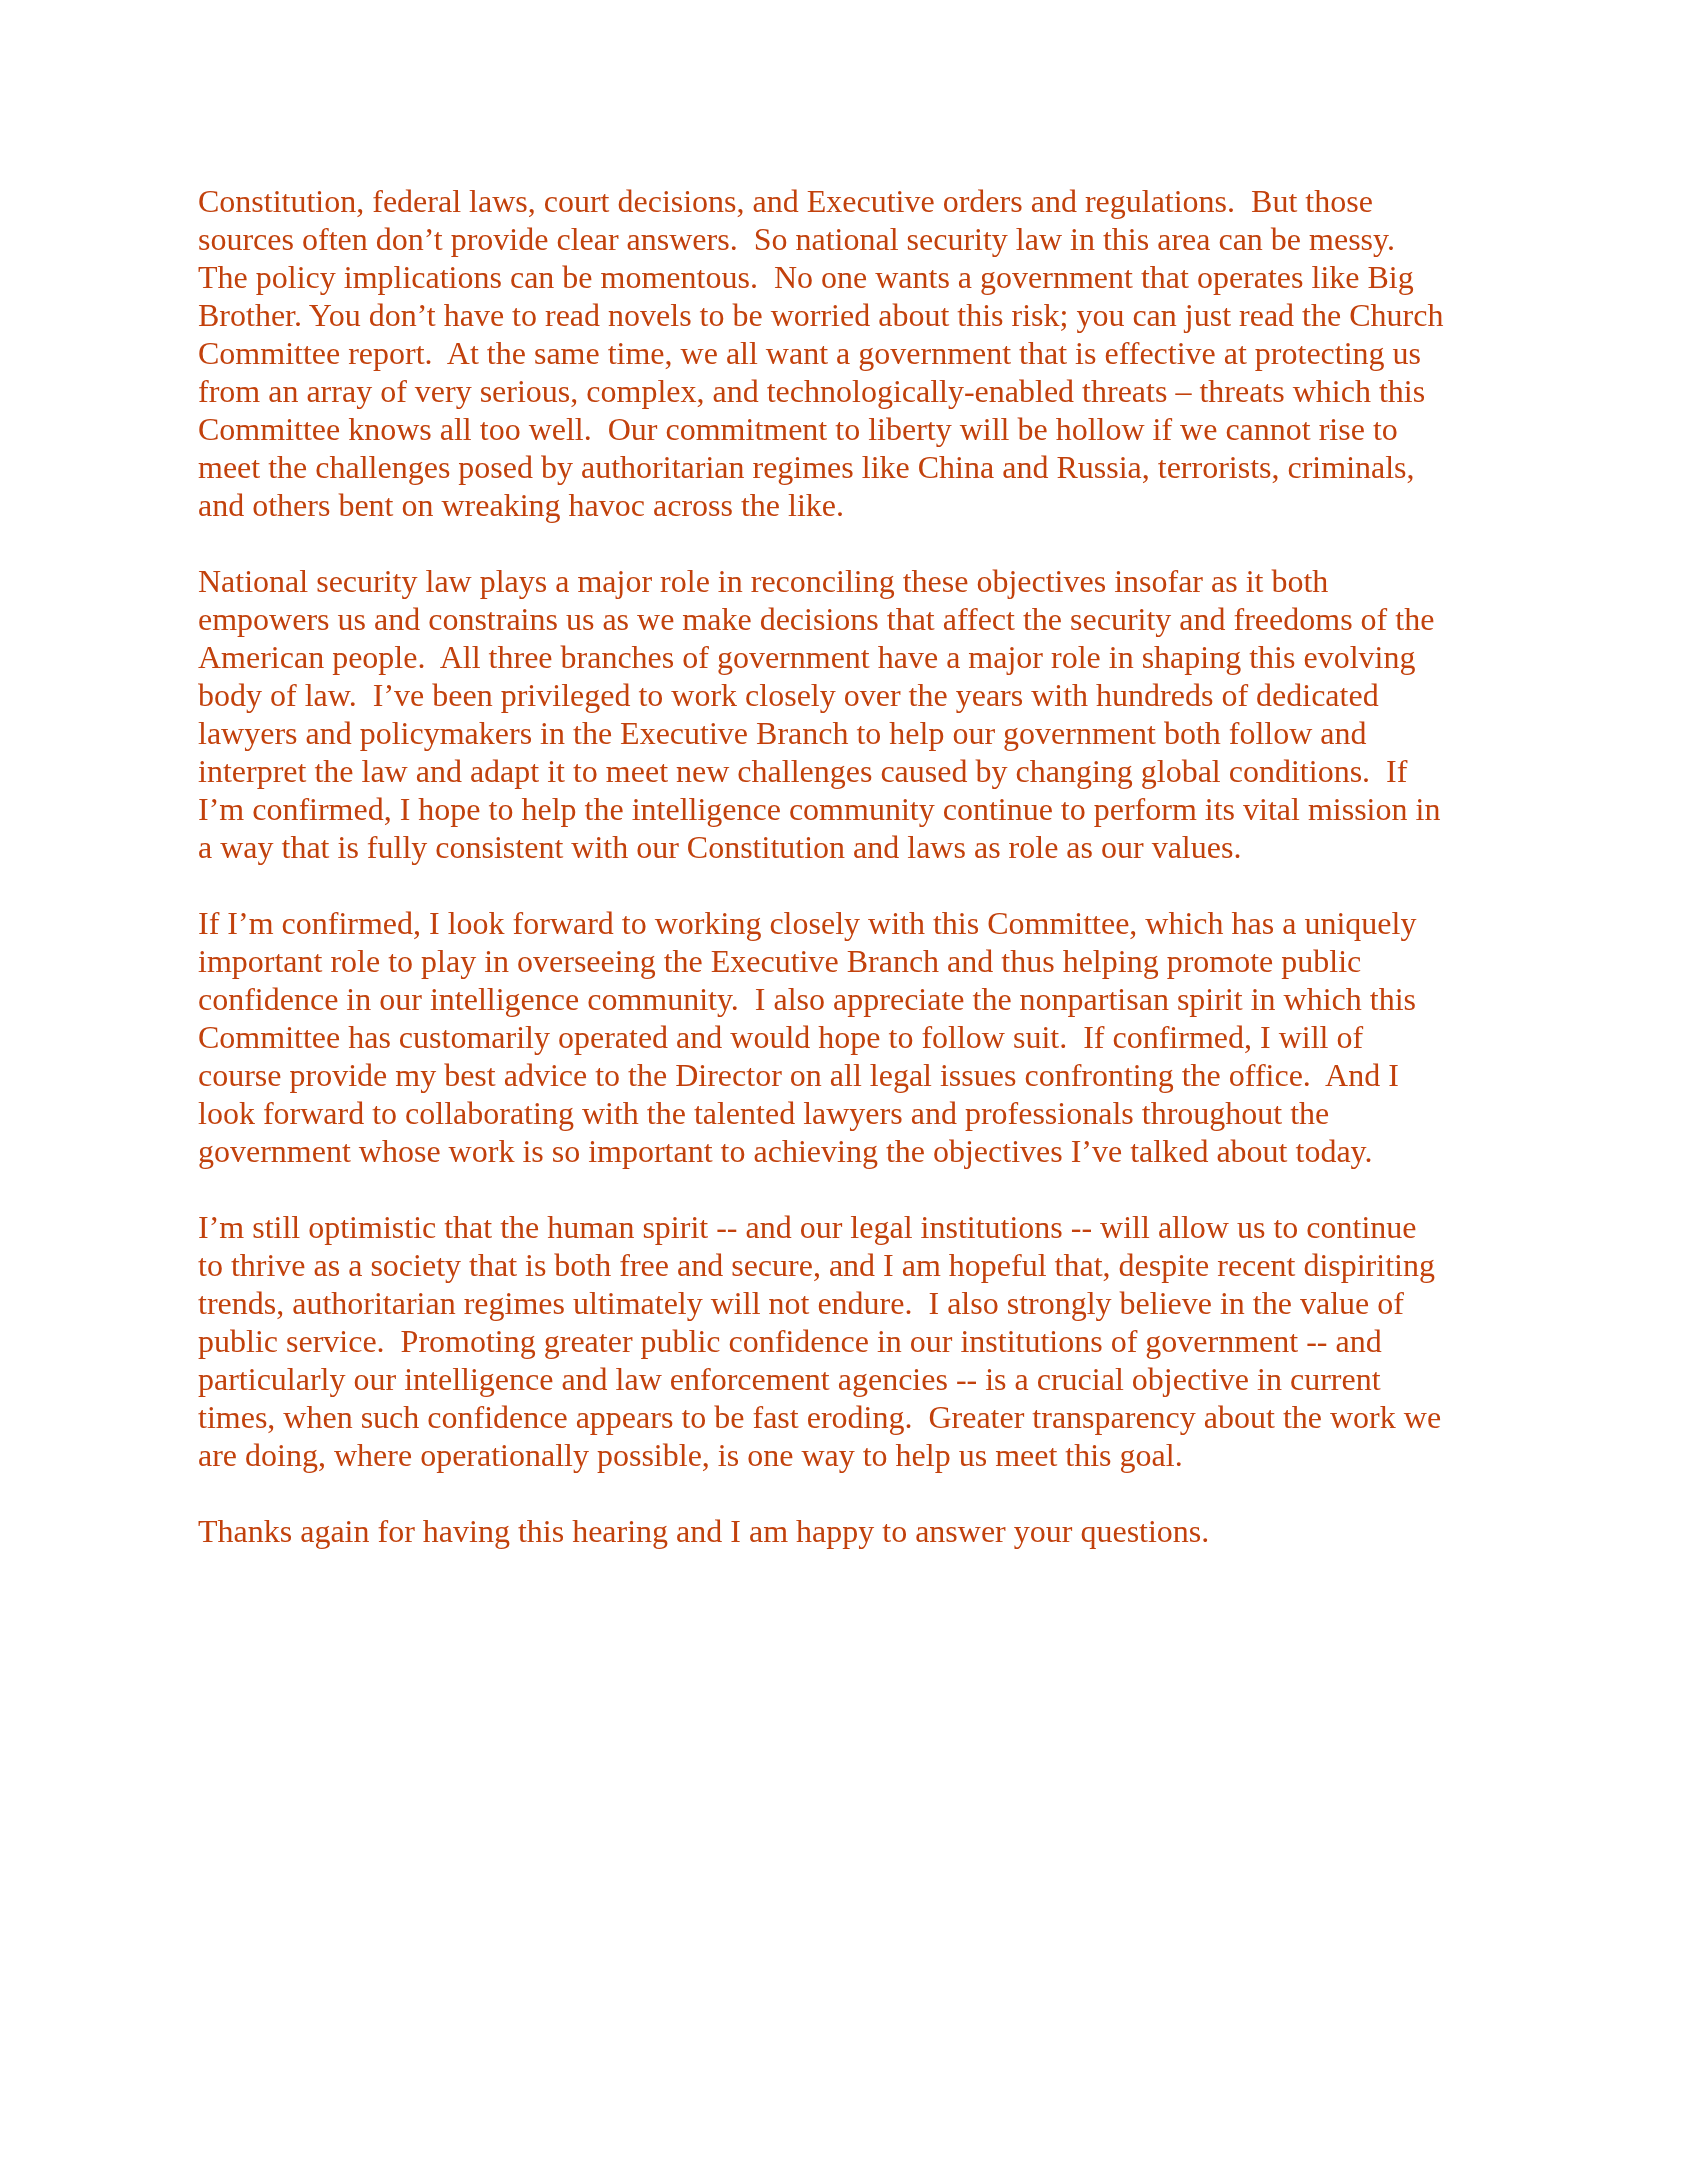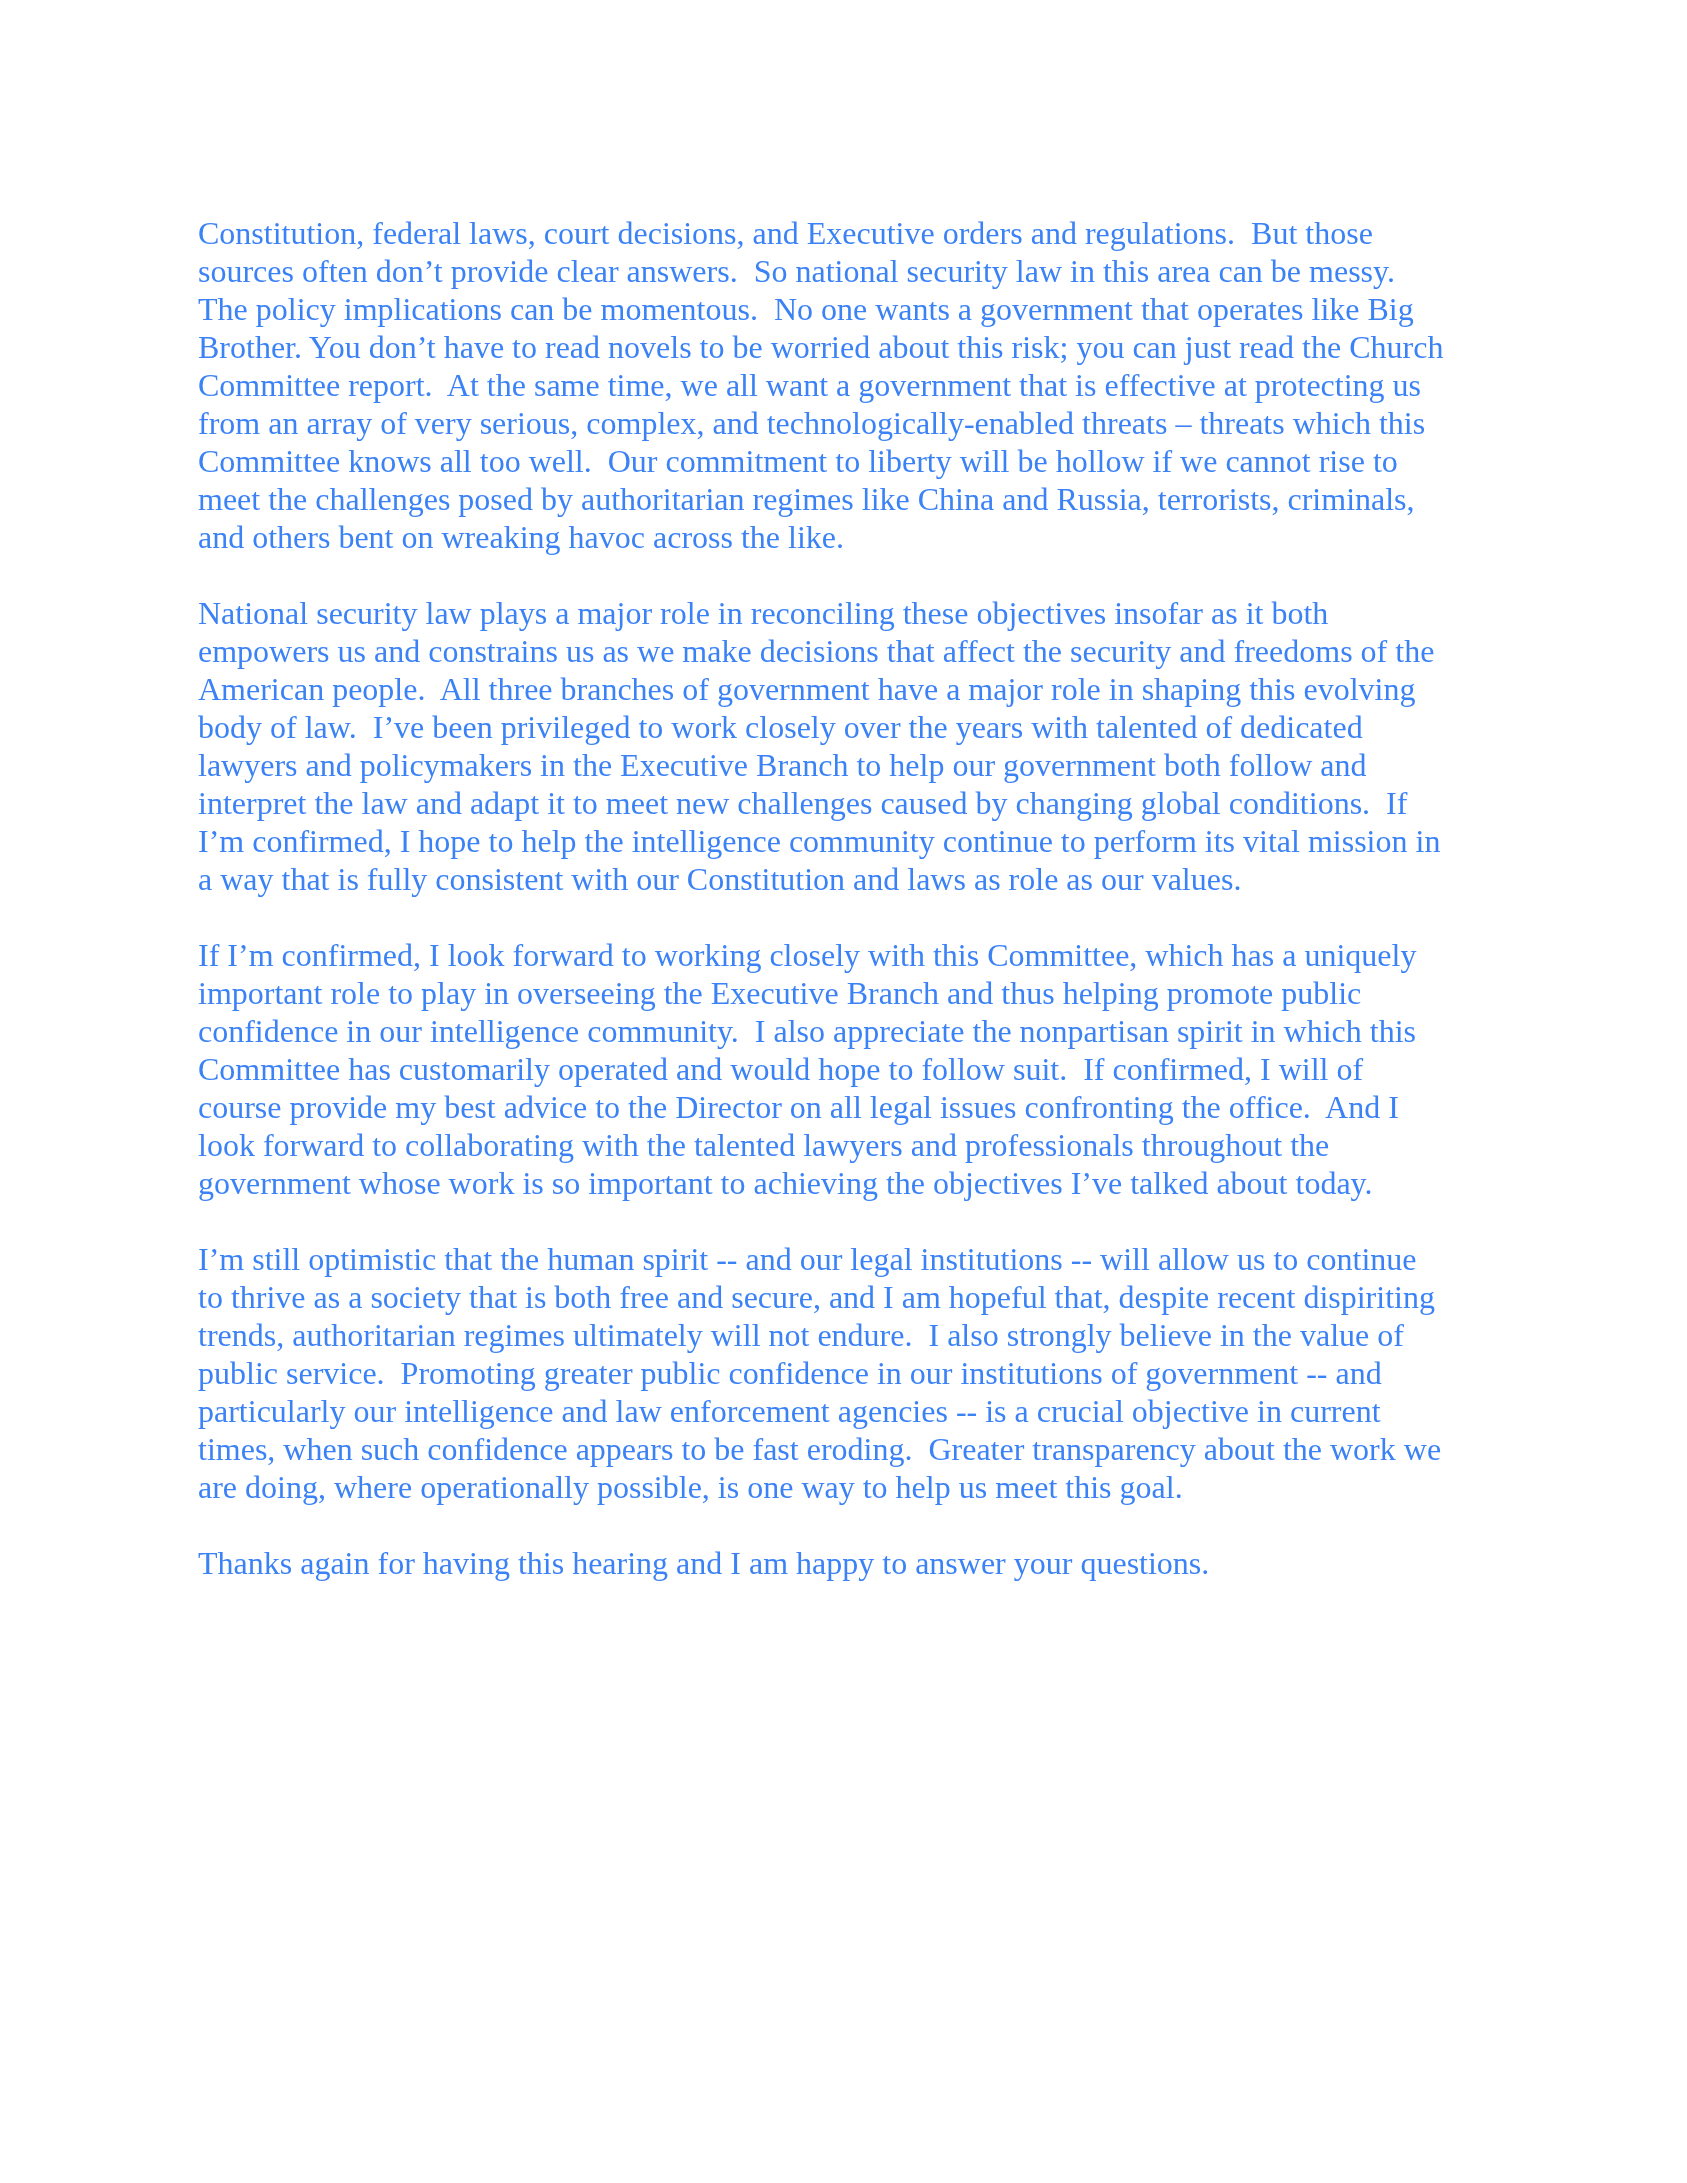--- a/index.html
+++ b/index.html
@@ -1,25 +1,25 @@
 <!DOCTYPE html>
 <html style="font-size:10.6px"><head>
   <meta charset="utf-8">
   <style>
     html, body { margin: 0; padding: 0; background: #ffffff; }
     body { width: 1687px; height: 2183px; position: relative; overflow: hidden; }
     .page {
       position: absolute;
       left: 198px;
-      top: 214px;
+      top: 182px;
       width: 1323px;
       font-family: "Liberation Serif", "DejaVu Serif", serif;
       font-size: 32px;
       line-height: 38px;
-      color: #3b82f6;
+      color: #c2410c;
     }
     .para { margin: 0 0 38px 0; }
     .line { display: block; white-space: pre; }
   </style>
 </head>
 <body>
 
 <div class="page">
   <p class="para">
     <span class="line">Constitution, federal laws, court decisions, and Executive orders and regulations.  But those</span>
@@ -29,21 +29,21 @@
     <span class="line">Committee report.  At the same time, we all want a government that is effective at protecting us</span>
     <span class="line">from an array of very serious, complex, and technologically-enabled threats – threats which this</span>
     <span class="line">Committee knows all too well.  Our commitment to liberty will be hollow if we cannot rise to</span>
     <span class="line">meet the challenges posed by authoritarian regimes like China and Russia, terrorists, criminals,</span>
     <span class="line">and others bent on wreaking havoc across the like.</span>
   </p>
   <p class="para">
     <span class="line">National security law plays a major role in reconciling these objectives insofar as it both</span>
     <span class="line">empowers us and constrains us as we make decisions that affect the security and freedoms of the</span>
     <span class="line">American people.  All three branches of government have a major role in shaping this evolving</span>
-    <span class="line">body of law.  I’ve been privileged to work closely over the years with talented of dedicated</span>
+    <span class="line">body of law.  I’ve been privileged to work closely over the years with hundreds of dedicated</span>
     <span class="line">lawyers and policymakers in the Executive Branch to help our government both follow and</span>
     <span class="line">interpret the law and adapt it to meet new challenges caused by changing global conditions.  If</span>
     <span class="line">I’m confirmed, I hope to help the intelligence community continue to perform its vital mission in</span>
     <span class="line">a way that is fully consistent with our Constitution and laws as role as our values.</span>
   </p>
   <p class="para">
     <span class="line">If I’m confirmed, I look forward to working closely with this Committee, which has a uniquely</span>
     <span class="line">important role to play in overseeing the Executive Branch and thus helping promote public</span>
     <span class="line">confidence in our intelligence community.  I also appreciate the nonpartisan spirit in which this</span>
     <span class="line">Committee has customarily operated and would hope to follow suit.  If confirmed, I will of</span>

